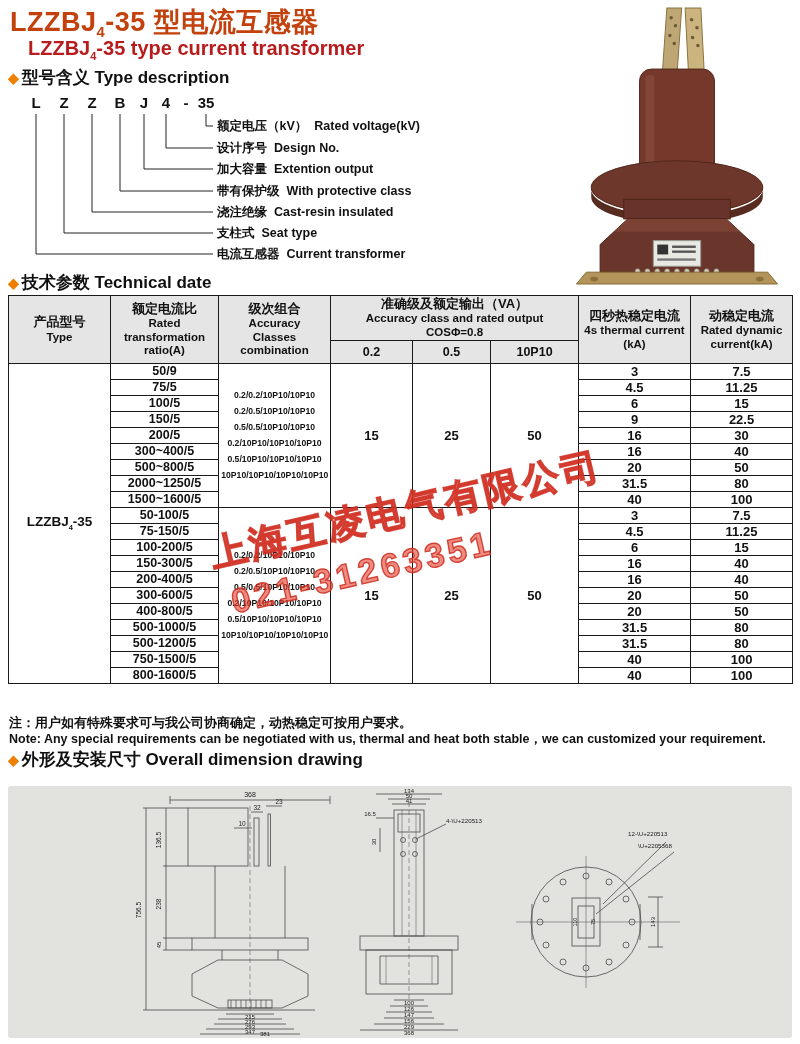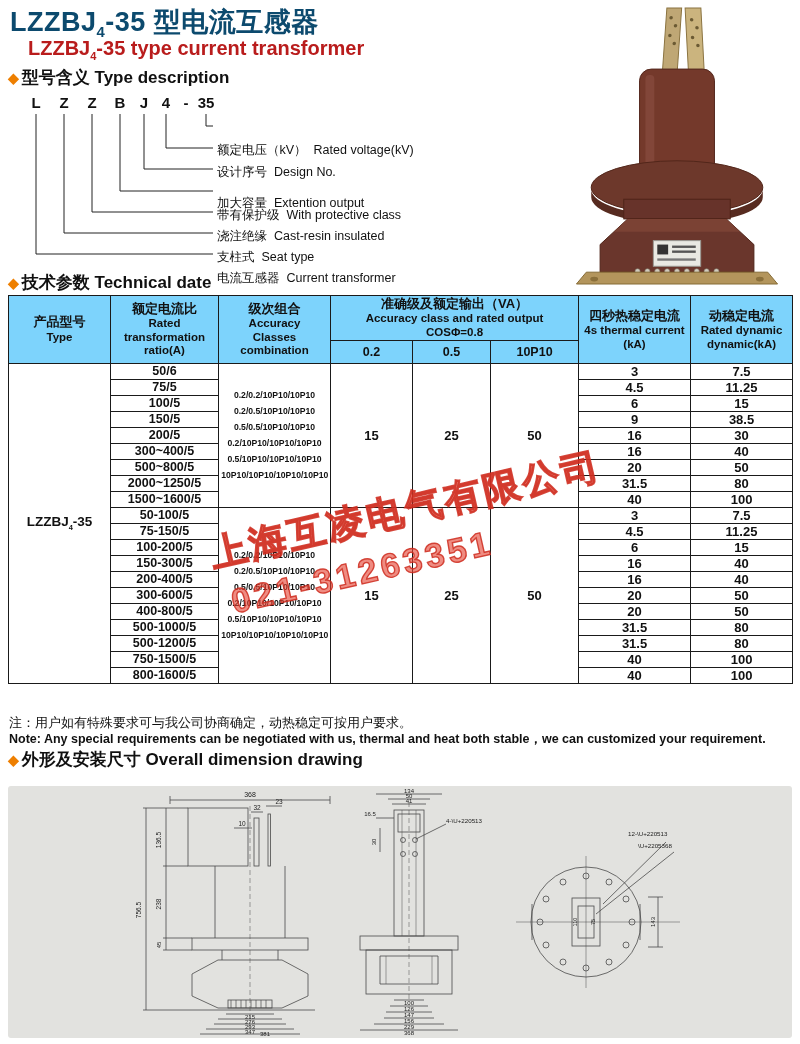--- a/index.html
+++ b/index.html
@@ -1,53 +1,53 @@
 <!DOCTYPE html>
 <html><head>
 <meta charset="utf-8">
 <style>
   html,body{margin:0;padding:0;}
   body{
     width:800px;height:1044px;position:relative;overflow:hidden;
     background:#ffffff;font-family:"Liberation Sans",sans-serif;color:#111;
   }
   
-  .title{position:absolute;left:10px;top:4px;font-size:27px;font-weight:bold;color:#0c4a6e;letter-spacing:.5px;white-space:nowrap;}
+  .title{position:absolute;left:10px;top:4px;font-size:27px;font-weight:bold;color:#c2410c;letter-spacing:.5px;white-space:nowrap;}
   .title sub,.subtitle sub,.type-cell sub{font-size:.55em;}
   .subtitle{position:absolute;left:28px;top:37px;font-size:20px;font-weight:bold;color:#b91c1c;white-space:nowrap;}
   .sec-head{position:absolute;left:8px;font-size:17px;font-weight:bold;color:#101010;white-space:nowrap;text-align:right;}
   .sec-head .dia{color:#ee7f00;font-size:14px;margin-right:3px;}
   #sec1{top:66px;} #sec2{top:271px;} #sec3{top:748px;}
   
   #typediagram{position:absolute;left:10px;top:94px;width:460px;height:172px;}
   #typediagram .codechar{position:absolute;top:0;width:28px;text-align:center;font-size:15px;font-weight:bold;color:#111;}
   #typediagram svg{position:absolute;left:0;top:0;}
-  .tlabel{position:absolute;left:207px;height:16px;font-size:12.5px;font-weight:normal;white-space:nowrap;color:#111;margin-top:24px;}
+  .tlabel{position:absolute;left:207px;height:16px;font-size:12.5px;font-weight:bold;white-space:nowrap;color:#111;}
   .tlabel .en{margin-left:7px;}
   
   #photo{position:absolute;left:565px;top:4px;width:225px;height:281px;}
   
   #techtable{position:absolute;left:8px;top:295px;width:784px;border-collapse:collapse;table-layout:fixed;}
   #techtable td,#techtable th{border:1px solid #1a1a1a;padding:0;text-align:center;vertical-align:middle;}
-  #techtable th{background:#7dd3fc;font-weight:bold;}
+  #techtable th{background:#e5e5e5;font-weight:bold;}
   .h-cn{font-size:13px;line-height:1.25;}
   .h-en{font-size:11.5px;line-height:1.2;font-weight:bold;}
   .h-sub{font-size:12.5px;height:22px;}
   tbody td{height:15px;font-size:13px;font-weight:bold;background:#fff;line-height:1.05;}
   td.ratio-cell{font-size:12.5px;}
   td.combo-cell div{font-size:9px;font-weight:bold;line-height:1.78;white-space:nowrap;transform:scaleX(.96);}
   td.type-cell{font-size:13.5px;font-weight:bold;}
   
   #watermark{position:absolute;left:210px;top:478px;width:460px;transform:rotate(-13deg);
     color:rgba(229,70,54,.62);-webkit-text-stroke:1.4px rgba(206,43,30,.85);
     pointer-events:none;z-index:5;}
   #watermark .w1{font-size:37px;font-weight:bold;letter-spacing:3px;white-space:nowrap;}
   #watermark .w2{font-size:34px;font-weight:bold;letter-spacing:4px;margin:6px 0 0 10px;white-space:nowrap;}
   
-  #note-cn{position:absolute;left:9px;top:714px;font-size:13px;font-weight:normal;white-space:nowrap;}
+  #note-cn{position:absolute;left:9px;top:714px;font-size:13px;font-weight:bold;white-space:nowrap;}
   #note-en{position:absolute;left:9px;top:731px;font-size:12.5px;font-weight:bold;white-space:nowrap;}
   
   #dimpanel{position:absolute;left:8px;top:786px;width:784px;height:252px;background:#e2e2df;border-radius:3px;}
   .drw{position:absolute;top:2px;}
   #drw-front{left:122px;} #drw-side{left:338px;} #drw-bottom{left:500px;top:18px;}
   .drw text{fill:#222;font-family:"Liberation Sans",sans-serif;}
   .drw line,.drw rect,.drw circle,.drw polygon,.drw polyline,.drw path{stroke:#4a4a4a;fill:none;}
 </style>
 </head>
 <body>
@@ -127,21 +127,21 @@
       <polyline points="156,20 156,54 203,54"></polyline>
       <polyline points="134,20 134,75 203,75"></polyline>
       <polyline points="110,20 110,97 203,97"></polyline>
       <polyline points="82,20 82,118 203,118"></polyline>
       <polyline points="54,20 54,139 203,139"></polyline>
       <polyline points="26,20 26,160 203,160"></polyline>
     </g>
   </svg>
   <div class="tlabel" style="top:24px"><span>额定电压（kV）</span><span class="en">Rated voltage(kV)</span></div>
   <div class="tlabel" style="top:46px"><span>设计序号</span><span class="en">Design No.</span></div>
-  <div class="tlabel" style="top:77px"><span>加大容量</span><span class="en">Extention output</span></div>
+  <div class="tlabel" style="top:67px"><span>加大容量</span><span class="en">Extention output</span></div>
   <div class="tlabel" style="top:89px"><span>带有保护级</span><span class="en">With protective class</span></div>
   <div class="tlabel" style="top:110px"><span>浇注绝缘</span><span class="en">Cast-resin insulated</span></div>
   <div class="tlabel" style="top:131px"><span>支柱式</span><span class="en">Seat type</span></div>
   <div class="tlabel" style="top:152px"><span>电流互感器</span><span class="en">Current transformer</span></div>
 </div>
 
 <div class="sec-head" id="sec2"><span class="dia">◆</span><span>技术参数 Technical date</span></div>
 
 <table id="techtable">
   <colgroup>
@@ -178,33 +178,33 @@
         <div class="h-en">COSΦ=0.8</div>
       </th>
       <th rowspan="2">
         <div class="h-cn">四秒热稳定电流</div>
         <div class="h-en">4s thermal current</div>
         <div class="h-en">(kA)</div>
       </th>
       <th rowspan="2">
         <div class="h-cn">动稳定电流</div>
         <div class="h-en">Rated dynamic</div>
-        <div class="h-en">dynamic(kA)</div>
+        <div class="h-en">current(kA)</div>
       </th>
     </tr>
     <tr>
       <th class="h-sub">0.2</th>
       <th class="h-sub">0.5</th>
       <th class="h-sub">10P10</th>
     </tr>
   </thead>
   <tbody>
       <tr>
         <td rowspan="20" class="type-cell"><span>LZZBJ</span><sub>4</sub><span>-35</span></td>
-        <td class="ratio-cell">50/6</td>
+        <td class="ratio-cell">50/9</td>
         <td rowspan="9" class="combo-cell">
           <div>0.2/0.2/10P10/10P10</div>
           <div>0.2/0.5/10P10/10P10</div>
           <div>0.5/0.5/10P10/10P10</div>
           <div>0.2/10P10/10P10/10P10</div>
           <div>0.5/10P10/10P10/10P10</div>
           <div>10P10/10P10/10P10/10P10</div>
         </td>
         <td rowspan="9">15</td>
         <td rowspan="9">25</td>
@@ -218,21 +218,21 @@
         <td>11.25</td>
       </tr>
       <tr>
         <td class="ratio-cell">100/5</td>
         <td>6</td>
         <td>15</td>
       </tr>
       <tr>
         <td class="ratio-cell">150/5</td>
         <td>9</td>
-        <td>38.5</td>
+        <td>22.5</td>
       </tr>
       <tr>
         <td class="ratio-cell">200/5</td>
         <td>16</td>
         <td>30</td>
       </tr>
       <tr>
         <td class="ratio-cell">300~400/5</td>
         <td>16</td>
         <td>40</td>

